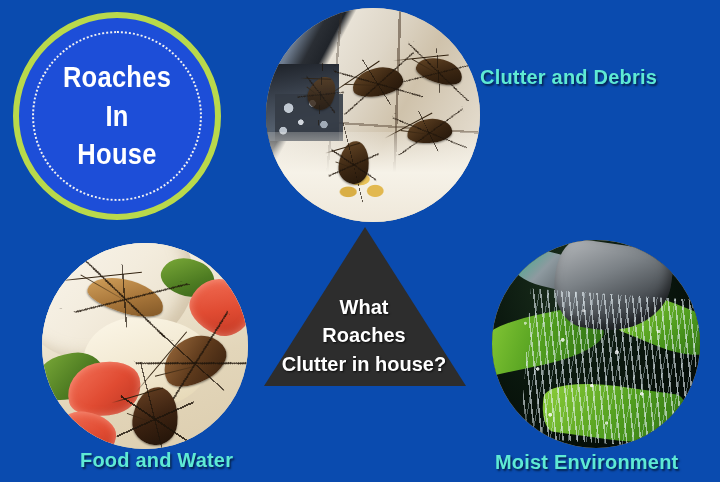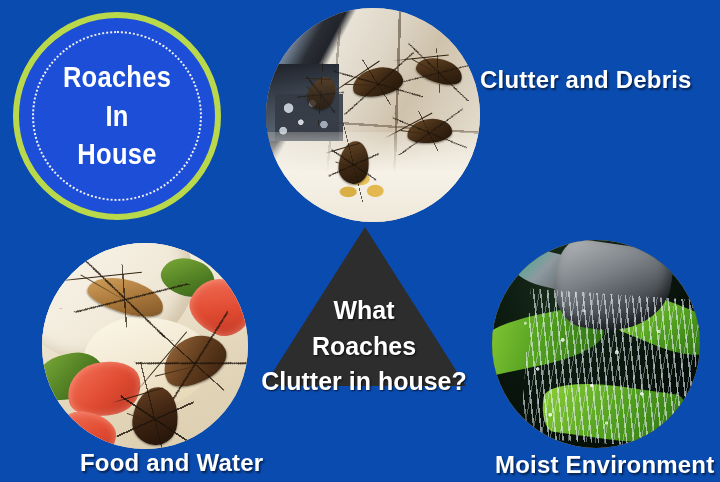--- a/index.html
+++ b/index.html
@@ -269,33 +269,33 @@
     clip-path: polygon(50% 0%, 100% 100%, 0% 100%);
   }
   #triangle-text {
     position: absolute;
     left: 243px;
     top: 293px;
     width: 242px;
     text-align: center;
     color: #ffffff;
     font-weight: bold;
-    font-size: 25px;
+    font-size: 20px;
     line-height: 1.42;
     text-shadow: 1px 1px 2px rgba(0,0,0,.75);
     pointer-events: none;
   }
   #triangle-text span { display: block; }
 
   
   .caption {
     position: absolute;
-    color: #ffffff;
+    color: #5eead4;
     font-weight: bold;
-    font-size: 24px;
+    font-size: 20px;
     letter-spacing: .2px;
     text-shadow: 1.5px 1.5px 2px rgba(0,0,0,.55);
     white-space: nowrap;
   }
   #caption-clutter { left: 480px; top: 66px; }
   #caption-food    { left: 80px;  top: 449px; }
   #caption-moist   { left: 495px; top: 451px; }
 </style>
 </head>
 <body>

